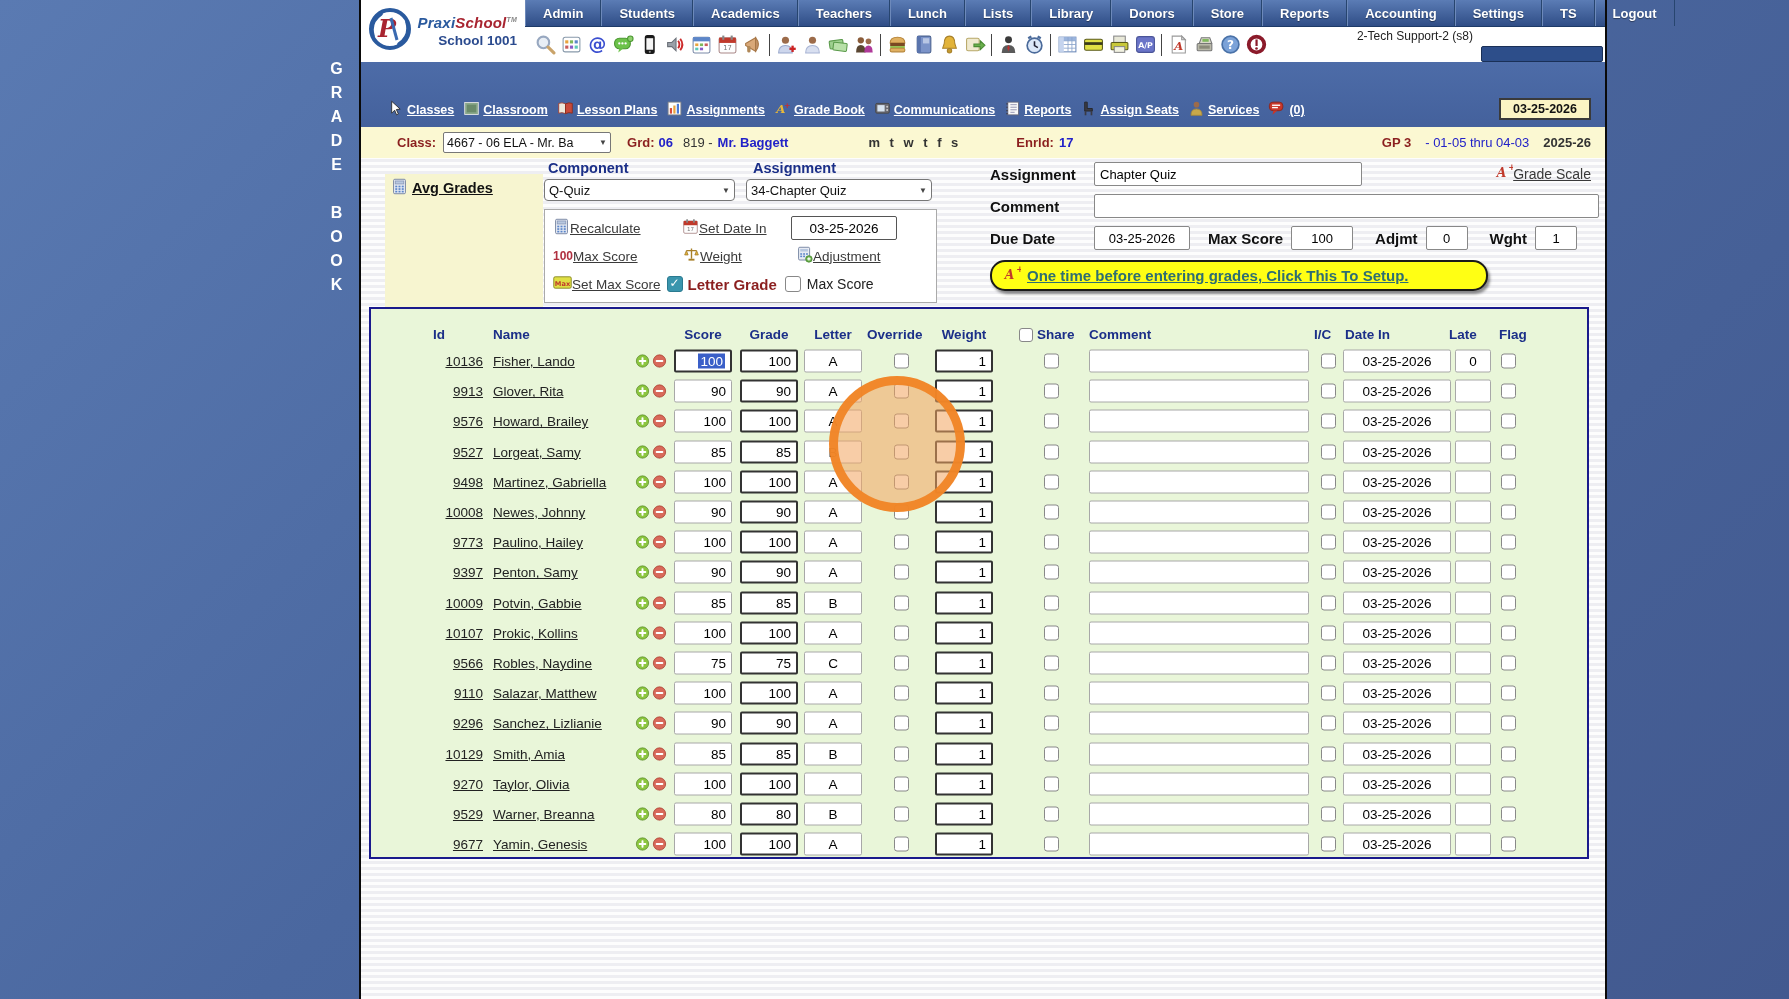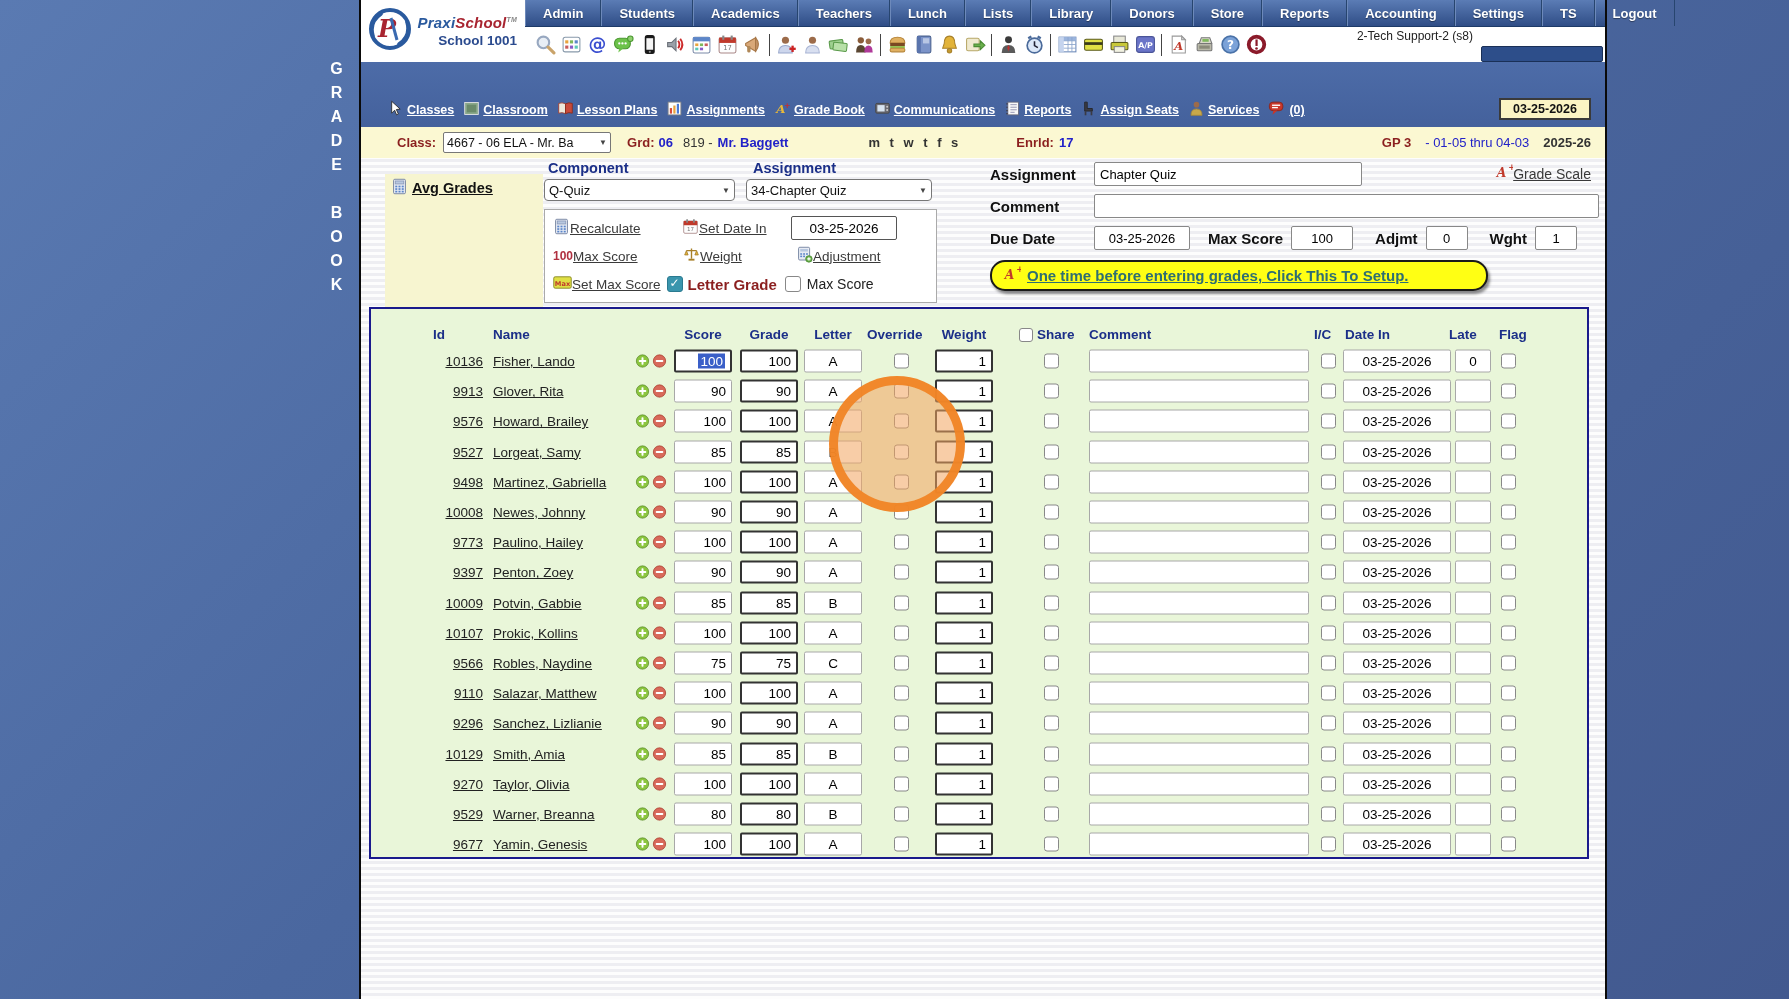--- a/index.html
+++ b/index.html
@@ -800,21 +800,21 @@
           <span class="cell c-weight ibox num dark">1</span>
           <span class="cell c-share cbx" style="width:15px;height:15px"></span>
           <span class="cell c-comment ibox"></span>
           <span class="cell c-ic cbx" style="width:15px;height:15px"></span>
           <span class="cell c-date ibox ctr">03-25-2026</span>
           <span class="cell c-late ibox ctr"></span>
           <span class="cell c-flag cbx" style="width:15px;height:15px"></span>
         </div>
         <div class="grow">
           <span class="cell c-id"><span class="link">9397</span></span>
-          <span class="cell c-name"><span class="link">Penton, Zoey</span></span>
+          <span class="cell c-name"><span class="link">Penton, Samy</span></span>
           <span class="cell c-plus pm"><svg width="15" height="15" viewBox="0 0 20 20">
               <circle cx="10" cy="10" r="8.2" fill="#8cc63f" stroke="#5a8a2a"></circle>
               <rect x="5" y="8.7" width="10" height="2.6" rx="1" fill="#fff"></rect>
               <rect x="8.7" y="5" width="2.6" height="10" rx="1" fill="#fff"></rect>
             </svg></span>
           <span class="cell c-minus pm"><svg width="15" height="15" viewBox="0 0 20 20">
               <circle cx="10" cy="10" r="8.2" fill="#d8695a" stroke="#a8392a"></circle>
               <rect x="5" y="8.7" width="10" height="2.6" rx="1" fill="#fff"></rect>
             </svg></span>
           <span class="cell c-score ibox num">90</span>

